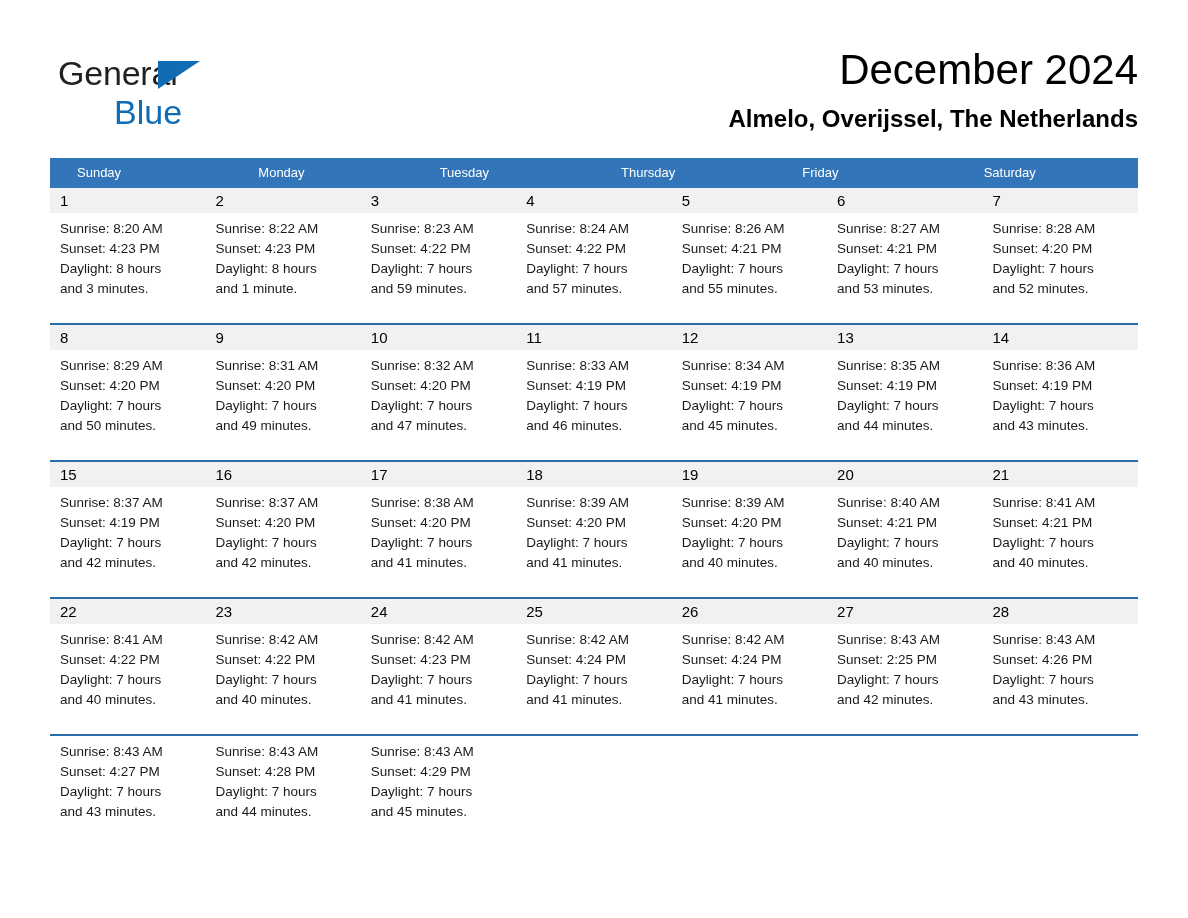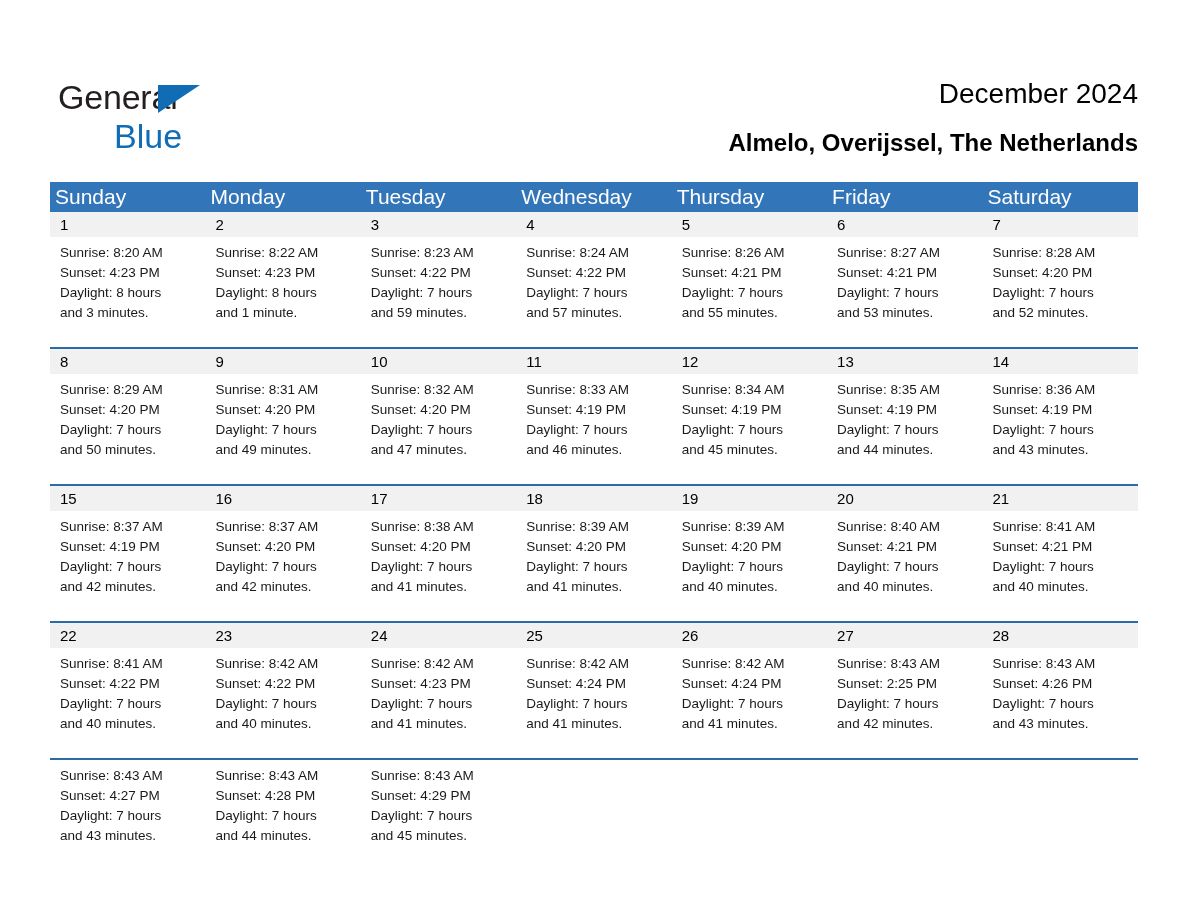--- a/index.html
+++ b/index.html
@@ -12,21 +12,20 @@
     height: 918px;
     font-family: "Liberation Sans", sans-serif;
     color: #000000;
     overflow: hidden;
   }
   .page {
     position: relative;
     width: 1188px;
     height: 654px;
     box-sizing: border-box;
-    margin-top: 24px;
   }
 
   
   .header {
     position: absolute;
     left: 50px;
     top: 44px;
     right: 50px;
     height: 105px;
   }
@@ -67,21 +66,21 @@
   }
 
   .title-block {
     position: absolute;
     right: 0px;
     top: 0px;
     text-align: right;
     width: 760px;
   }
   .cal-title {
-    font-size: 28px;
+    font-size: 42px;
     line-height: 52px;
     font-weight: 400;
     color: #000000;
     white-space: nowrap;
   }
   .cal-subtitle {
     margin-top: 8px;
     font-size: 24px;
     line-height: 30px;
     font-weight: 700;
@@ -97,23 +96,23 @@
     width: 1088px;
   }
   .weekday-row {
     display: flex;
     background: #3275b8;
     height: 30px;
   }
   .weekday {
     flex: 1 1 0;
     color: #ffffff;
-    font-size: 21px;
+    font-size: 13px;
     line-height: 30px;
-    padding-left: 5px;
+    padding-left: 27px;
     box-sizing: border-box;
     white-space: nowrap;
     overflow: hidden;
   }
 
   .week {
     position: relative;
   }
   .week.sep {
     border-top: 2px solid #2b6ca8;
@@ -166,21 +165,20 @@
     </div>
 
   </div>
 
   <div class="calendar">
 
     <div class="weekday-row">
       <div class="weekday">Sunday</div>
       <div class="weekday">Monday</div>
       <div class="weekday">Tuesday</div>
-      <div class="weekday">Wednesday</div>
       <div class="weekday">Thursday</div>
       <div class="weekday">Friday</div>
       <div class="weekday">Saturday</div>
     </div>
 
     <div class="week">
       <div class="day-row">
         <div class="daynum">1</div>
         <div class="daynum">2</div>
         <div class="daynum">3</div>

